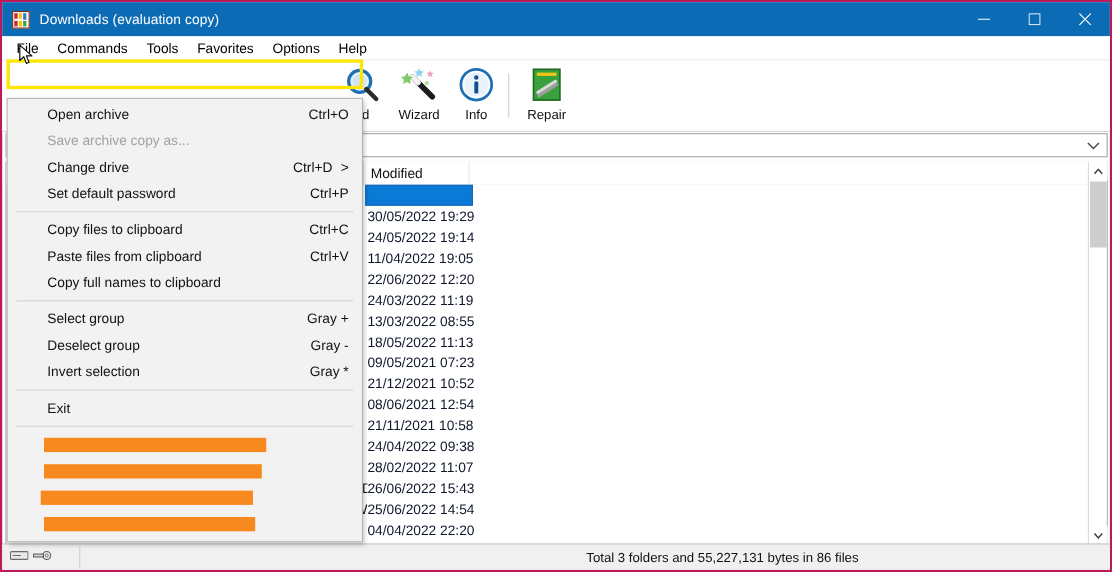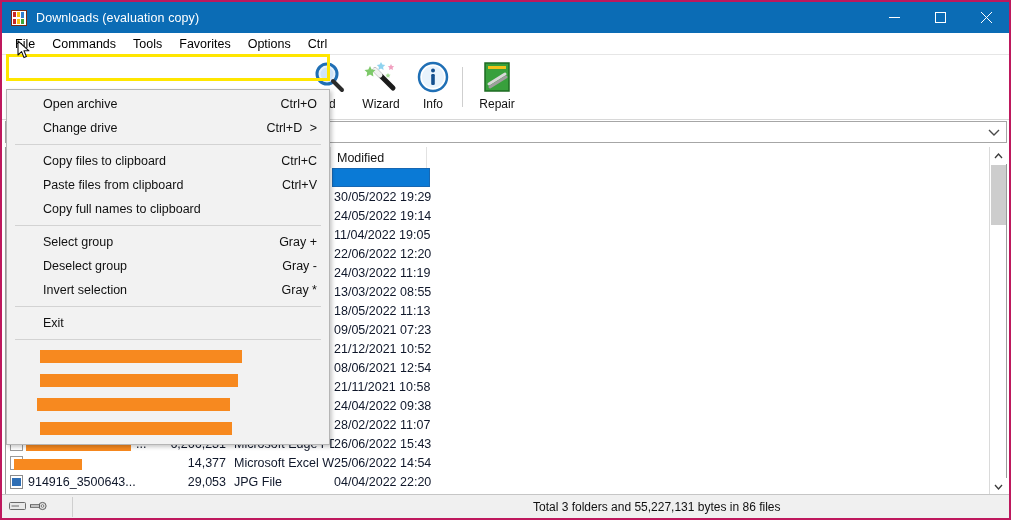--- a/index.html
+++ b/index.html
@@ -295,21 +295,21 @@
       </div>
     </div>
   </div>
 
   <div class="menubar">
     <div class="menu-item first">File</div>
     <div class="menu-item">Commands</div>
     <div class="menu-item">Tools</div>
     <div class="menu-item">Favorites</div>
     <div class="menu-item">Options</div>
-    <div class="menu-item">Ctrl</div>
+    <div class="menu-item">Help</div>
   </div>
 
   <div class="toolbar">
 
     <div class="tool" style="left:296px;">
       <div class="ic">
         <svg width="34" height="34" viewBox="0 0 34 34">
           <circle cx="15" cy="14" r="10" fill="#e8f2fb" stroke="#1f6fb5" stroke-width="3"></circle>
           <circle cx="15" cy="14" r="6.5" fill="#cfe4f7"></circle>
           <line x1="21" y1="21" x2="30" y2="30" stroke="#2b2b2b" stroke-width="4" stroke-linecap="round"></line>
@@ -495,29 +495,36 @@
     </div>
   </div>
 
   <div class="dropdown">
 
     <div class="dd-item">
       <span>Open archive</span>
       <span class="dd-accel">Ctrl+O</span>
     </div>
 
+    <div class="dd-item disabled">
+      <span>Save archive copy as...</span>
+    </div>
 
     <div class="dd-item">
       <span>Change drive</span>
       <span class="dd-accel">
         <span>Ctrl+D</span>
         <span style="margin-left:4px;">&gt;</span>
       </span>
     </div>
 
+    <div class="dd-item">
+      <span>Set default password</span>
+      <span class="dd-accel">Ctrl+P</span>
+    </div>
 
     <div class="dd-sep"></div>
 
     <div class="dd-item">
       <span>Copy files to clipboard</span>
       <span class="dd-accel">Ctrl+C</span>
     </div>
 
     <div class="dd-item">
       <span>Paste files from clipboard</span>

